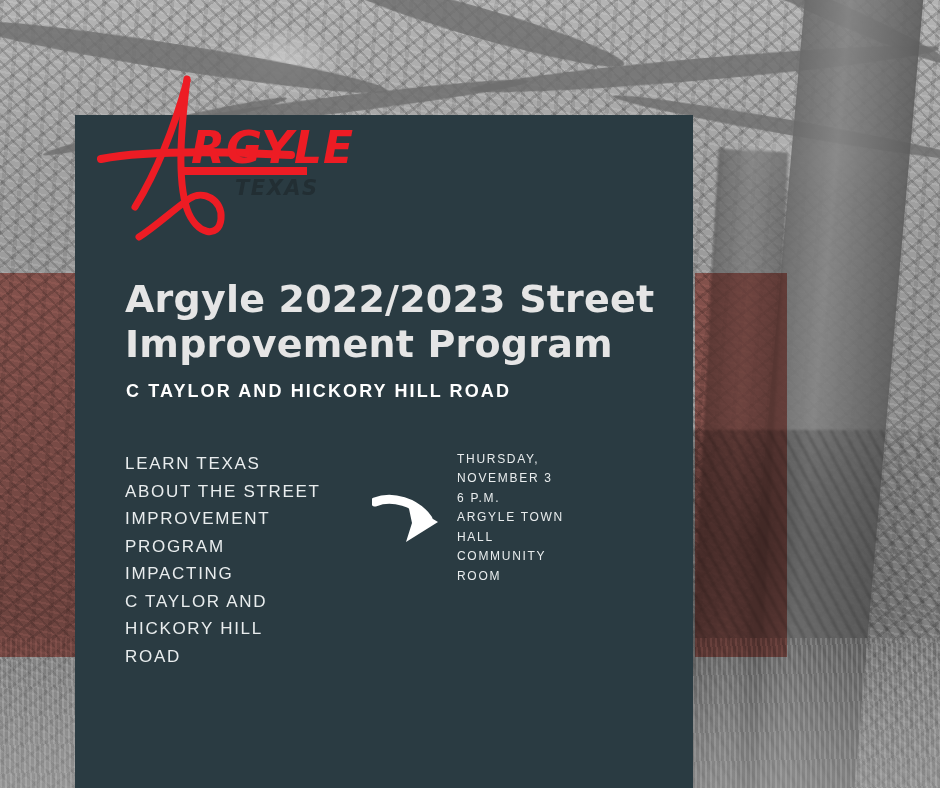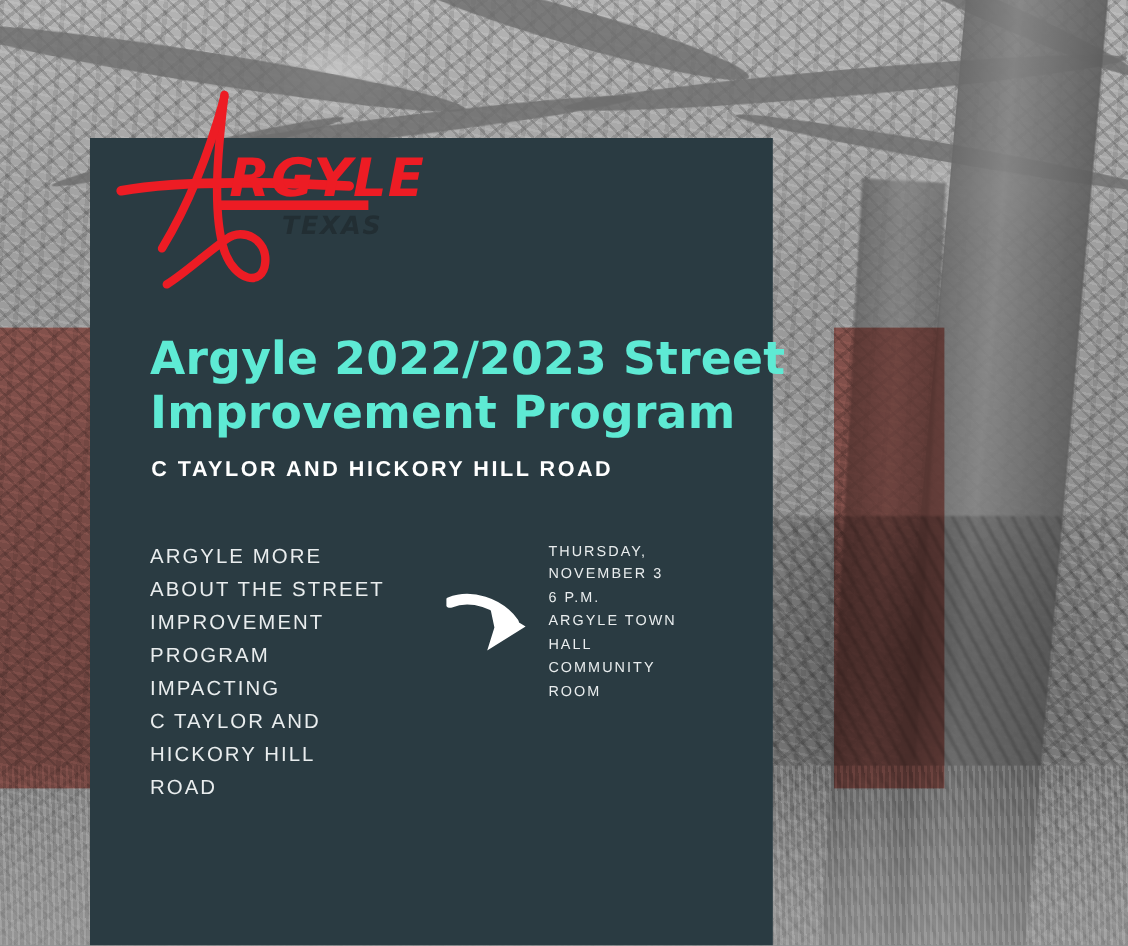--- a/index.html
+++ b/index.html
@@ -94,21 +94,21 @@
     mix-blend-mode: multiply;
   }
   .red-left  { left: 0px;   top: 273px; width: 150px; height: 384px; }
   .red-right { left: 695px; top: 273px; width: 92px;  height: 384px; }
 
   
   .card {
     position: absolute;
     left: 75px;
     top: 115px;
-    width: 569px;
+    width: 618px;
     height: 673px;
     background: #2A3B42;
     color: #ffffff;
     box-sizing: border-box;
   }
 
   
   .logo {
     position: absolute;
     left: 20px;
@@ -121,21 +121,21 @@
   
   .headline {
     position: absolute;
     left: 50px;
     top: 137px;
     width: 540px;
     font-size: 38px;
     font-weight: 700;
     line-height: 1.16;
     letter-spacing: .2px;
-    color: #5eead4;
+    color: #e5e5e5;
     font-family: "DejaVu Sans", sans-serif;
   }
 
   .subtitle {
     position: absolute;
     left: 51px;
     top: 266px;
     font-size: 18px;
     font-weight: 700;
     letter-spacing: 2.1px;
@@ -220,21 +220,21 @@
         <text x="140" y="128" font-family="'DejaVu Sans', sans-serif" font-size="21" font-weight="700" font-style="italic" fill="#222E33" letter-spacing="1.5">TEXAS</text>
       </svg>
     </div>
 
     <h1 class="headline">Argyle 2022/2023 Street Improvement Program</h1>
 
     <div class="subtitle">C TAYLOR AND HICKORY HILL ROAD</div>
 
     <div class="cols">
 
-      <div class="col-left">ARGYLE MORE
+      <div class="col-left">LEARN TEXAS
 ABOUT THE STREET
 IMPROVEMENT
 PROGRAM
 IMPACTING
 C TAYLOR AND
 HICKORY HILL
 ROAD</div>
 
       <div class="arrow-wrap">
         <svg width="76" height="58" viewBox="0 0 76 58" aria-hidden="true">

